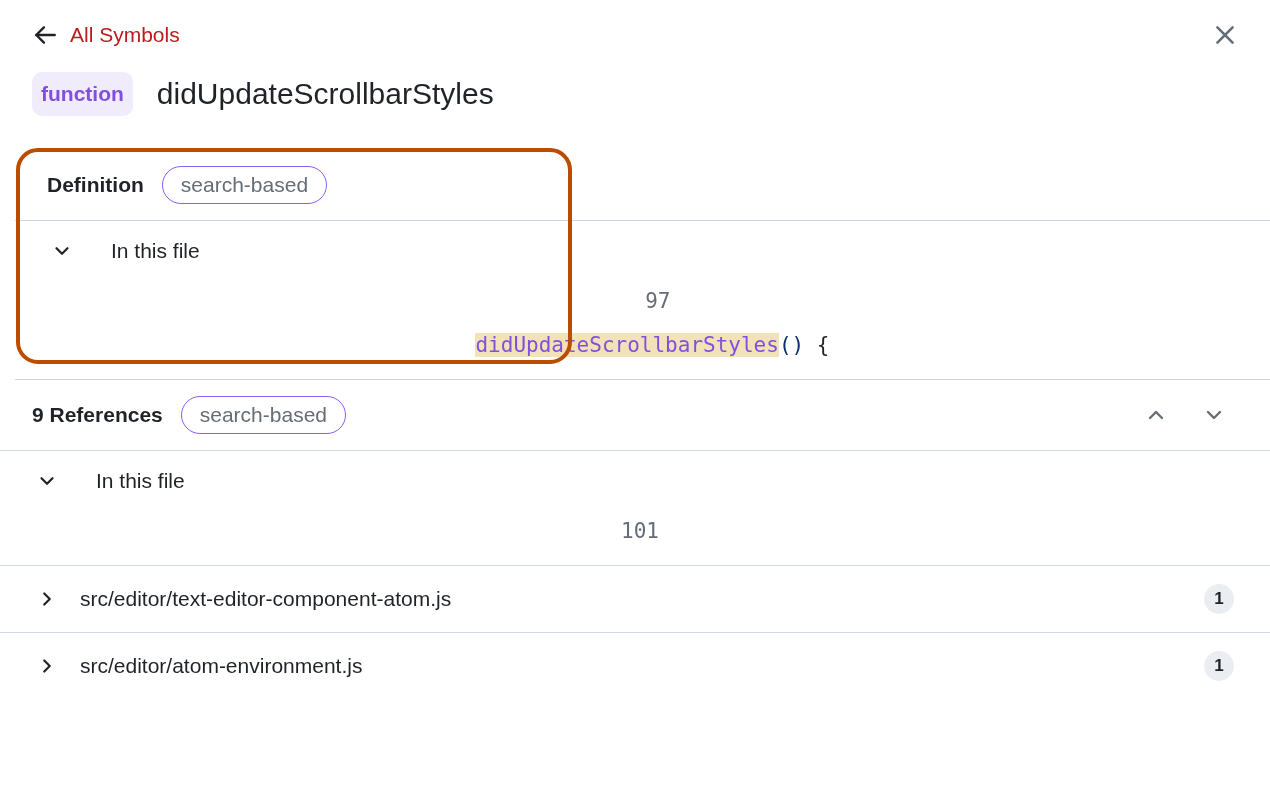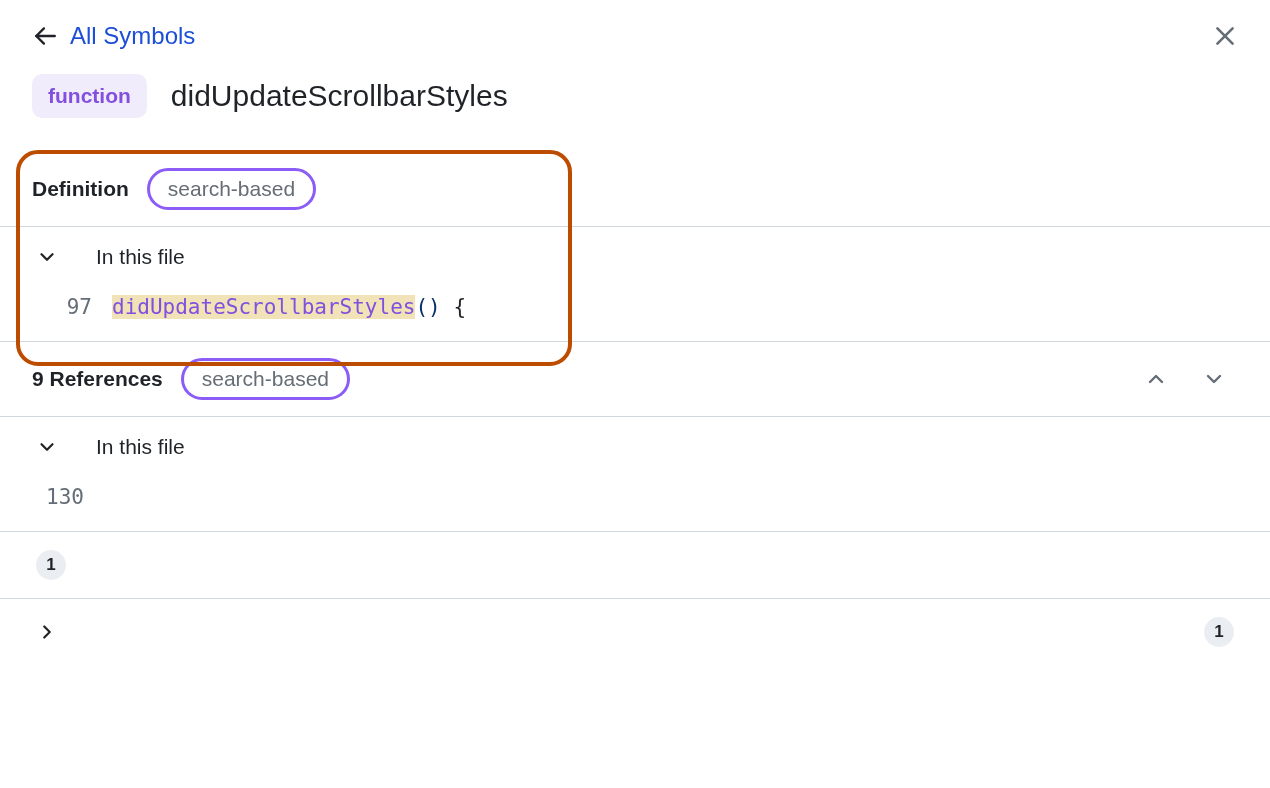--- a/index.html
+++ b/index.html
@@ -17,39 +17,39 @@
   justify-content: space-between;
   padding: 0 32px 24px 32px;
 }
 .back-link {
   display: flex;
   align-items: center;
   gap: 12px;
   text-decoration: none;
   color: #1f2328;
 }
-.back-text { font-size: 24px; color: #1d4ed8; }
+.back-text { font-size: 21px; color: #b91c1c; }
 .icon-btn {
   display: inline-flex;
   align-items: center;
   justify-content: center;
   cursor: pointer;
 }
 .symbol-title-row {
   display: flex;
   align-items: center;
   gap: 24px;
   padding: 0 32px 34px 32px;
 }
 .badge-function {
   background: #f0ecfc;
   color: #8250df;
   font-weight: 600;
   font-size: 21px;
-  padding: 10px 16px;
+  padding: 10px 9px;
   border-radius: 10px;
 }
 .symbol-name { font-size: 30px; font-weight: 400; color: #1f2328; }
 .search-line {
   padding: 0 32px 26px 32px;
   font-size: 22px;
 }
 .search-line a { color: #0969da; text-decoration: none; cursor: pointer; }
 .search-line span.sep { color: #1f2328; }
 .highlight-box {
@@ -61,21 +61,21 @@
 .section-header {
   display: flex;
   align-items: center;
   justify-content: space-between;
   padding: 16px 32px;
   border-bottom: 1px solid #d0d7de;
 }
 .section-header-left { display: flex; align-items: center; gap: 18px; }
 .section-title { font-size: 21px; font-weight: 600; }
 .pill {
-  border: 3px solid #8b5cf6;
+  border: 1px solid #8b5cf6;
   border-radius: 999px;
   padding: 6px 18px;
   font-size: 21px;
   color: #656d76;
 }
 .nav-arrows { display: flex; gap: 34px; padding-right: 12px; }
 .file-group-header {
   display: flex;
   align-items: center;
   gap: 38px;
@@ -93,34 +93,35 @@
   min-width: 30px;
   height: 30px;
   display: inline-flex;
   align-items: center;
   justify-content: center;
   font-size: 17px;
   padding: 0 8px;
 }
 .code-row {
   display: flex;
-  align-items: flex-start;
+  align-items: center;
   gap: 20px;
   padding: 8px 36px 22px 46px;
   font-family: ui-monospace, SFMono-Regular, Menlo, Consolas, monospace;
   font-size: 21px;
   border-bottom: 1px solid #d0d7de;
+  flex-direction: column;
 }
 .code-row.def { padding-left: 56px; }
 .line-num { color: #656d76; min-width: 36px; text-align: right; }
 .hl-symbol { background: #f1e2b8; color: #8250df; }
 .brace { color: #1f2328; }
 .parens { color: #0a3069; }
 .semicolon { color: #1f2328; }
-.rel-container { position: relative; }
+.rel-container { position: relative; padding-left: 15px; }
 svg.oct { display: block; }
 </style>
 </head>
 <body>
 
 <div class="panel">
 
   <div class="header-row">
     <a class="back-link">
       <span class="icon-btn">
@@ -195,31 +196,40 @@
   <div class="file-group-header">
     <span class="icon-btn">
       <svg class="oct" width="22" height="22" viewBox="0 0 24 24" fill="none" stroke="#1f2328" stroke-width="2.4" stroke-linecap="round" stroke-linejoin="round">
           <polyline points="6,9 12,15 18,9"></polyline>
         </svg>
     </span>
     <span class="file-text">In this file</span>
   </div>
 
   <div class="code-row">
-    <span class="line-num">130</span>
+    <span class="line-num">101</span>
   </div>
 
   <div class="file-group-header collapsed">
+    <div class="file-group-left">
+      <span class="icon-btn">
+        <svg class="oct" width="22" height="22" viewBox="0 0 24 24" fill="none" stroke="#1f2328" stroke-width="2.4" stroke-linecap="round" stroke-linejoin="round">
+            <polyline points="9,6 15,12 9,18"></polyline>
+          </svg>
+      </span>
+      <span class="file-text">src/editor/text-editor-component-atom.js</span>
+    </div>
     <span class="count-badge">1</span>
   </div>
 
   <div class="file-group-header collapsed last">
     <div class="file-group-left">
       <span class="icon-btn">
         <svg class="oct" width="22" height="22" viewBox="0 0 24 24" fill="none" stroke="#1f2328" stroke-width="2.4" stroke-linecap="round" stroke-linejoin="round">
             <polyline points="9,6 15,12 9,18"></polyline>
           </svg>
       </span>
+      <span class="file-text">src/editor/atom-environment.js</span>
     </div>
     <span class="count-badge">1</span>
   </div>
 
 </div>
 
 </body></html>

